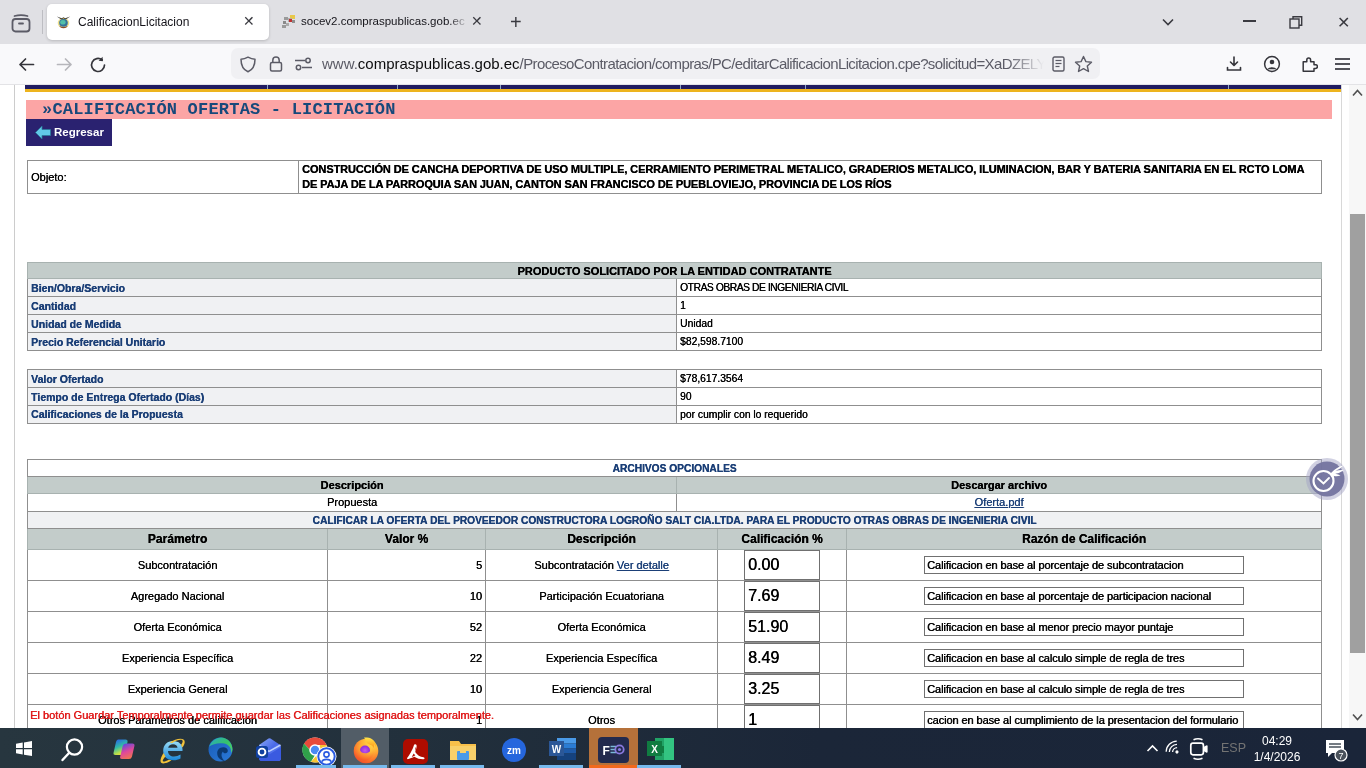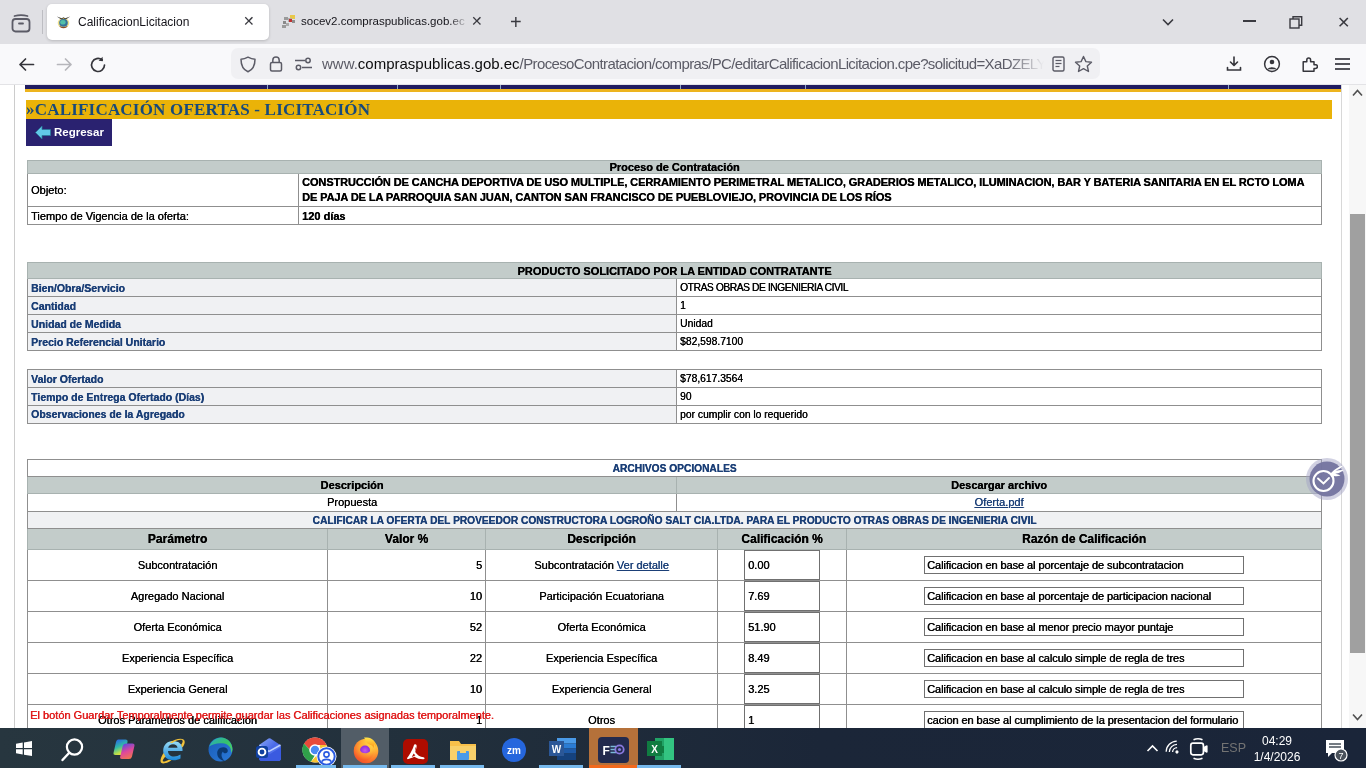--- a/index.html
+++ b/index.html
@@ -17,21 +17,21 @@
 
 #toolbar { left:0; top:44px; width:1366px; height:41px; background:#f9f9fb; border-bottom:1px solid #e3e3e6; }
 #urlbar { left:231px; top:48px; width:869px; height:31px; background:#f0f0f3; border-radius:7px; }
 
 
 #lline { left:14px; top:85px; width:1px; height:643px; background:#cccccc; }
 #rline { left:1341px; top:85px; width:1px; height:643px; background:#d8d8d8; }
 #navybar { left:25px; top:85px; width:1316px; height:4px; background:#201c61; }
 #goldbar { left:25px; top:89px; width:1316px; height:3px; background:#edb41e; }
 .navysep { top:85px; width:1px; height:4px; background:#8fa6c8; position:absolute; }
-#titleband { left:26px; top:100px; width:1306px; height:19px; background:#eab308; font-family:Liberation Serif, serif; font-size:17px; font-weight:bold; color:#17497b; line-height:19px; letter-spacing:0.2px; }
+#titleband { left:26px; top:100px; width:1306px; height:19px; background:#fca5a5; font-family:Liberation Mono, monospace; font-size:17px; font-weight:bold; color:#17497b; line-height:19px; letter-spacing:0.2px;padding-left:16px; }
 #regresar { left:26px; top:119px; width:86px; height:27px; background:#2a2270; }
 #regresar span { color:#fff; font-weight:bold; font-size:11.5px; position:absolute; left:28px; top:7px; }
 
 table { border-collapse:collapse; background:#fff; border:1px solid #8f8f8f; table-layout:fixed; width:1295px; }
 td { border:1px solid #8f8f8f; font-size:11px; color:#000; padding:0 3px; overflow:hidden; white-space:nowrap; vertical-align:middle; text-shadow:0.3px 0 0 currentColor; }
 .hdr { background:#c3ccca; font-weight:bold; text-align:center; font-size:11px; border-color:#a8b2b0; }
 .hdr12 { font-size:12px; }
 .sec { font-weight:bold; text-align:center; color:#1b3f77; font-size:10.2px; }
 .secgray { background:#f0f1f3; }
 .lbl { background:#f0f1f3; color:#1b3f77; font-weight:bold; font-size:10.5px; }
@@ -39,21 +39,21 @@
 .rt { text-align:right; }
 a.lnk { color:#1b3f77; text-decoration:underline; }
 .val { font-size:10.3px; }
 
 #t1 { left:27px; top:160px; }
 #t2 { left:27px; top:262px; }
 #t3 { left:27px; top:369px; }
 #t4 { left:27px; top:459px; }
 #t5 { left:27px; top:511px; }
 
-input.cal { width:76px; height:30px; border:1px solid #707070; font-family:"Liberation Sans",sans-serif; font-size:11px; padding:0 3px; vertical-align:middle; text-shadow:0.45px 0 0 #000; }
+input.cal { width:76px; height:30px; border:1px solid #707070; font-family:"Liberation Sans",sans-serif; font-size:16px; padding:0 3px; vertical-align:middle; text-shadow:0.45px 0 0 #000; }
 input.raz { width:320px; height:18px; border:1px solid #707070; font-family:"Liberation Sans",sans-serif; font-size:11px; padding:0 2px; letter-spacing:-0.08px; vertical-align:middle; text-shadow:0.45px 0 0 #000; }
 
 #redmsg { left:30px; top:709px; font-size:11px; color:#e01a1a; text-shadow:0.4px 0 0 #e01a1a; }
 
 
 #sbar { left:1349px; top:85px; width:17px; height:643px; background:#f7f7f7; }
 #sthumb { left:1350px; top:214px; width:15px; height:439px; background:#a0a0a0; }
 
 
 #taskbar { left:0; top:728px; width:1366px; height:40px; background:linear-gradient(90deg,#27363f 0%,#22303c 30%,#1b2638 60%,#1a2539 100%); }
@@ -186,30 +186,23 @@
   </svg>
   <span>Regresar</span>
 </div>
 
 <table class="abs" id="t1">
   <colgroup>
       <col style="width:271px">
       <col>
     </colgroup>
   <tbody>
-      <tr>
-        <td class="hdr" colspan="2" style="height:12.5px">Proceso de Contratación</td>
-      </tr>
   <tr>
         <td style="height:33px">Objeto:</td>
         <td style="font-weight:bold;white-space:normal;line-height:15px;letter-spacing:-0.1px">CONSTRUCCIÓN DE CANCHA DEPORTIVA DE USO MULTIPLE, CERRAMIENTO PERIMETRAL METALICO, GRADERIOS METALICO, ILUMINACION, BAR Y BATERIA SANITARIA EN EL RCTO LOMA DE PAJA DE LA PARROQUIA SAN JUAN, CANTON SAN FRANCISCO DE PUEBLOVIEJO, PROVINCIA DE LOS RÍOS</td>
-      </tr>
-  <tr>
-        <td style="height:18px">Tiempo de Vigencia de la oferta:</td>
-        <td style="font-weight:bold">120 días</td>
       </tr>
 </tbody>
   </table>
 
 <table class="abs" id="t2">
   <colgroup>
       <col style="width:649px">
       <col>
     </colgroup>
   <tbody>
@@ -243,21 +236,21 @@
   <tbody>
   <tr>
         <td class="lbl" style="height:18px">Valor Ofertado</td>
         <td class="val">$78,617.3564</td>
       </tr>
   <tr>
         <td class="lbl" style="height:18px">Tiempo de Entrega Ofertado (Días)</td>
         <td class="val">90</td>
       </tr>
   <tr>
-        <td class="lbl" style="height:17.5px">Observaciones de la Agregado</td>
+        <td class="lbl" style="height:17.5px">Calificaciones de la Propuesta</td>
         <td class="val">por cumplir con lo requerido</td>
       </tr>
 </tbody>
   </table>
 
 <table class="abs" id="t4">
   <colgroup>
       <col style="width:649px">
       <col>
     </colgroup>

